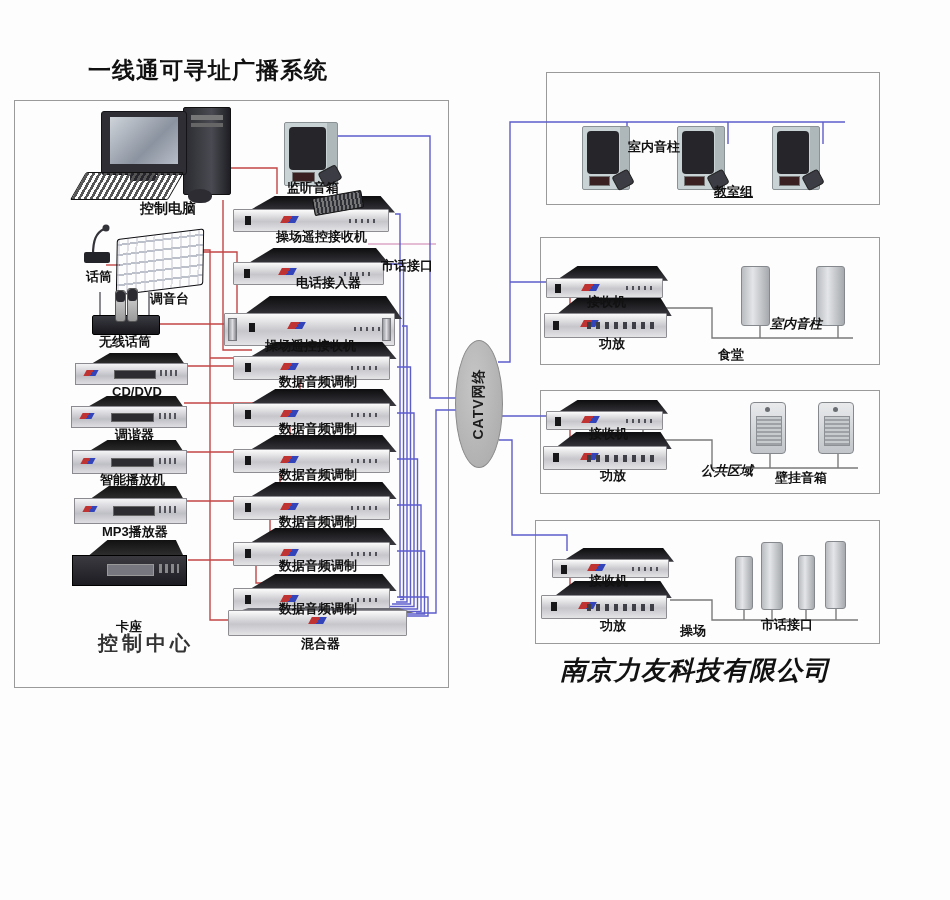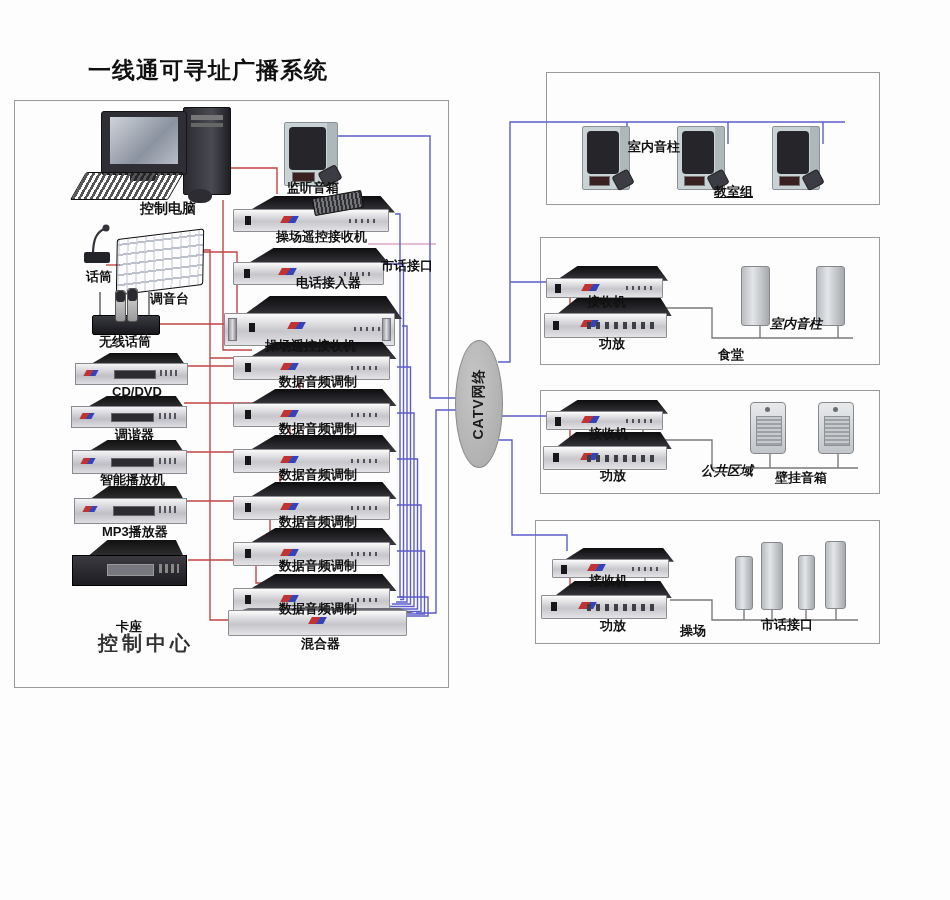--- a/index.html
+++ b/index.html
@@ -158,20 +158,21 @@
       <path d="M643 296 V308"></path>
         <path d="M643 429 V440"></path>
         <path d="M645 576 V588"></path>
     </g>
 
     <path d="M93 255 C93 240 96 233 104 229" stroke="#33333a" stroke-width="2.2"></path>
     <circle cx="106" cy="228" r="3.5" fill="#33333a"></circle>
   </svg>
 
   <div class="lbl title" style="left:88px;top:58px;">一线通可寻址广播系统</div>
+  <div class="lbl company" style="left:560px;top:656px;">南京力友科技有限公司</div>
   <div class="lbl center-lbl" style="left:98px;top:632px;">控制中心</div>
 
   <div class="tower" style="left:183px;top:107px;width:46px;height:86px;">
       <i></i>
       <b></b>
     </div>
   <div class="monitor" style="left:101px;top:111px;width:84px;height:62px;">
       <div class="scr"></div>
     </div>
   <div class="stand" style="left:130px;top:173px;width:26px;height:8px;"></div>

